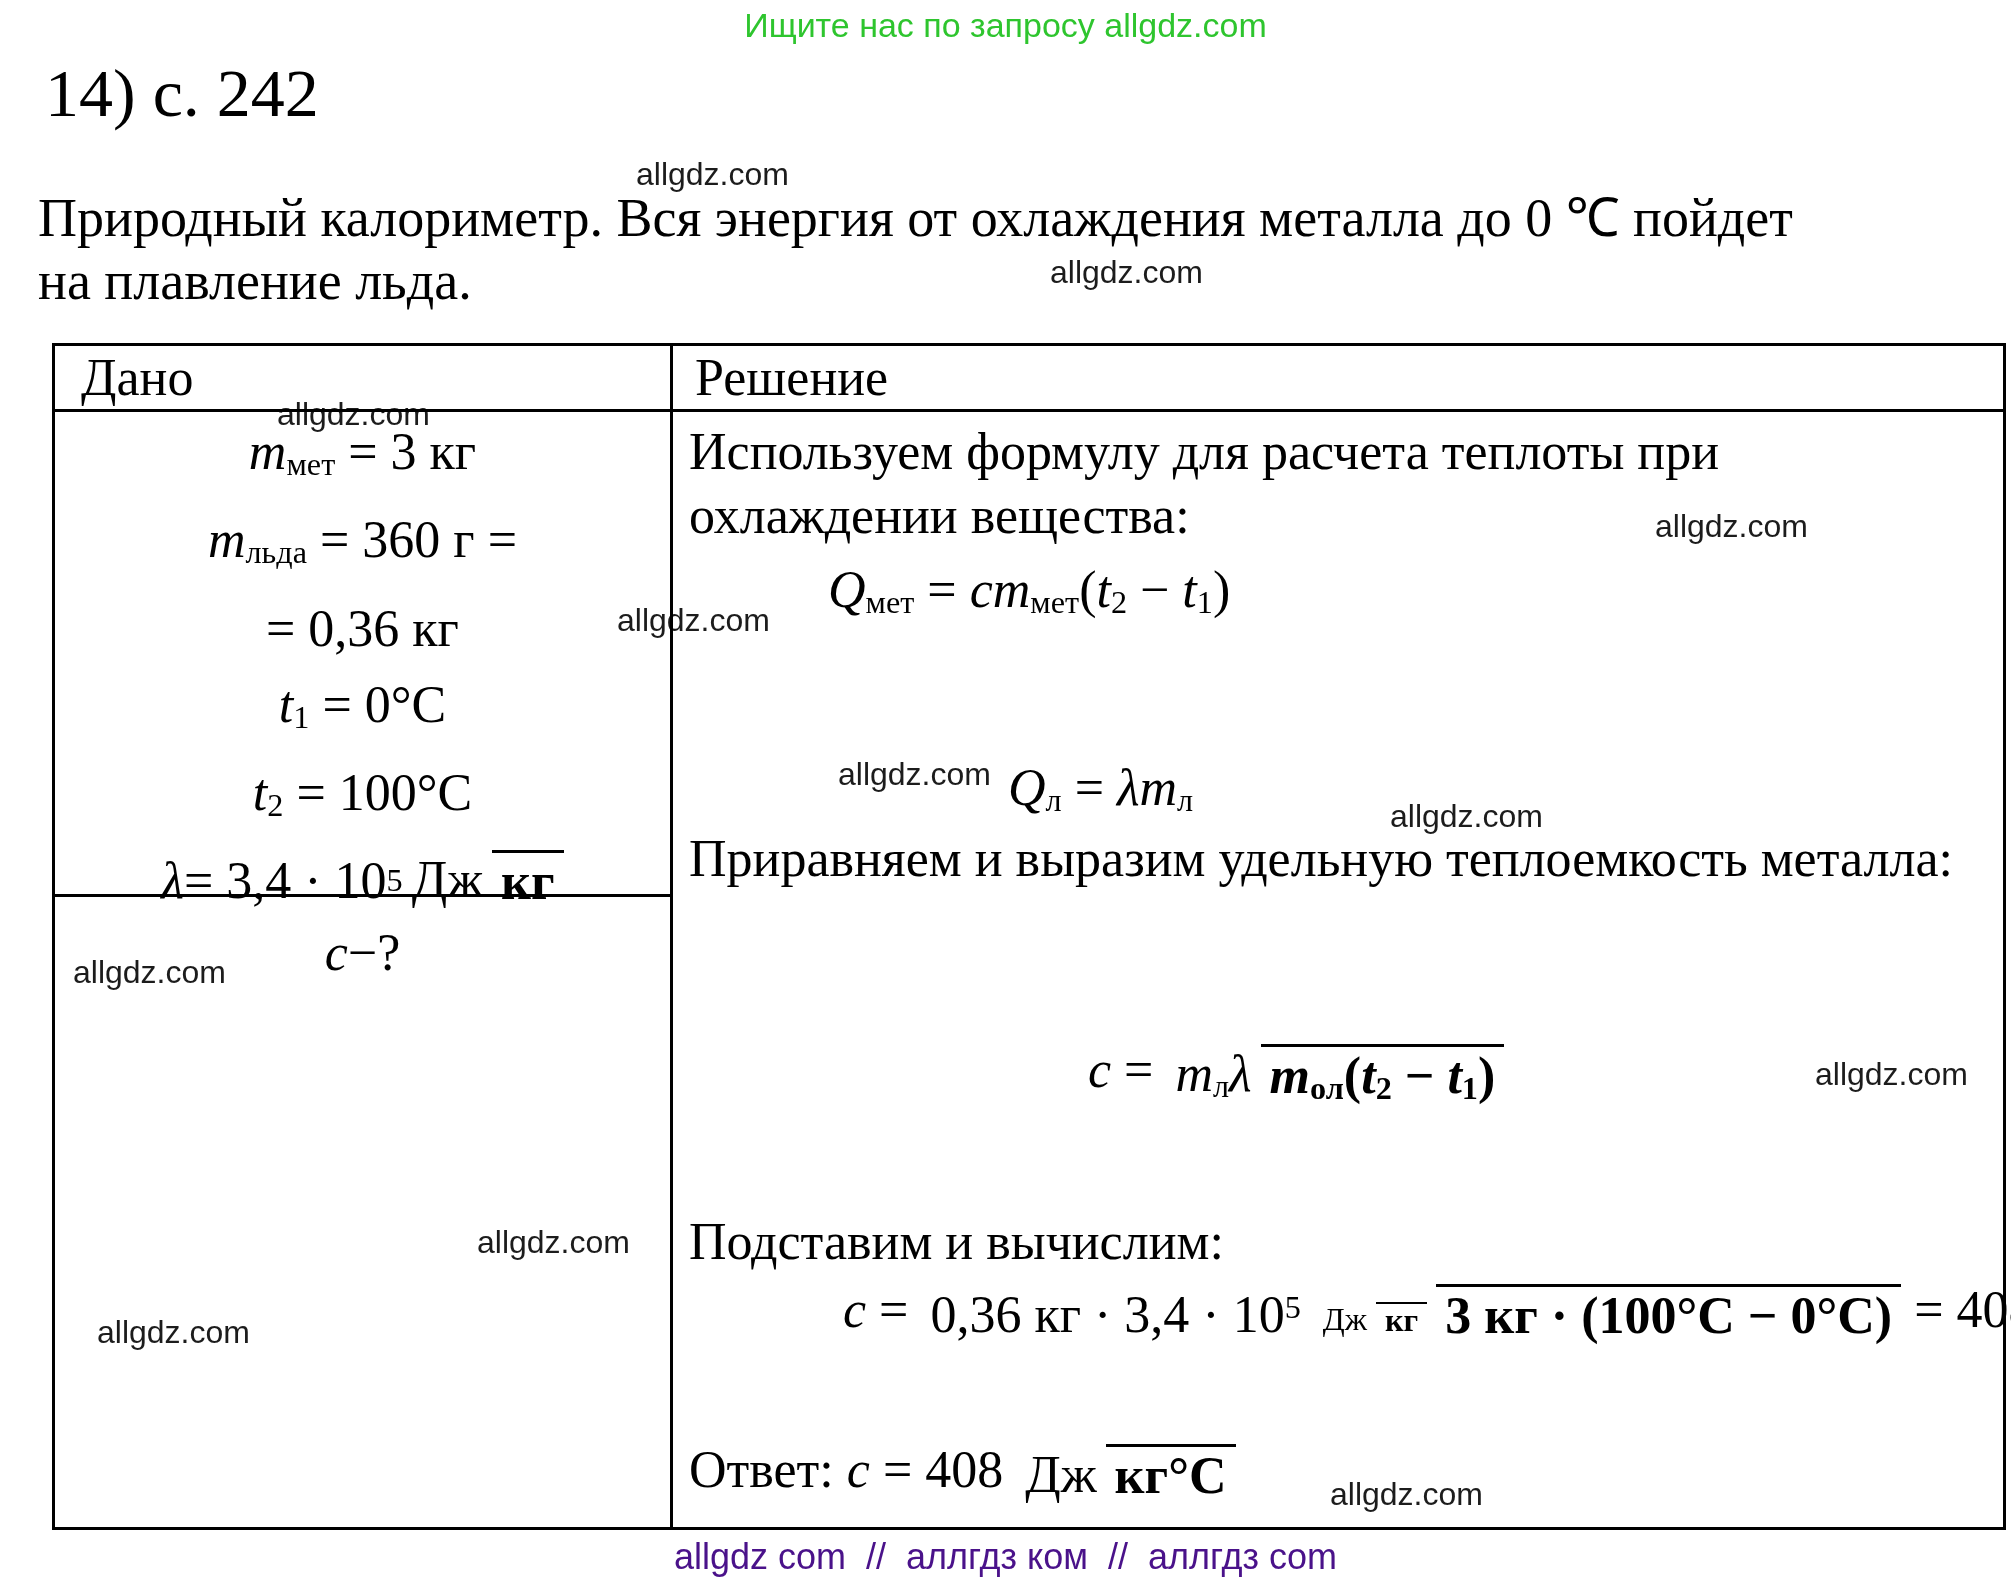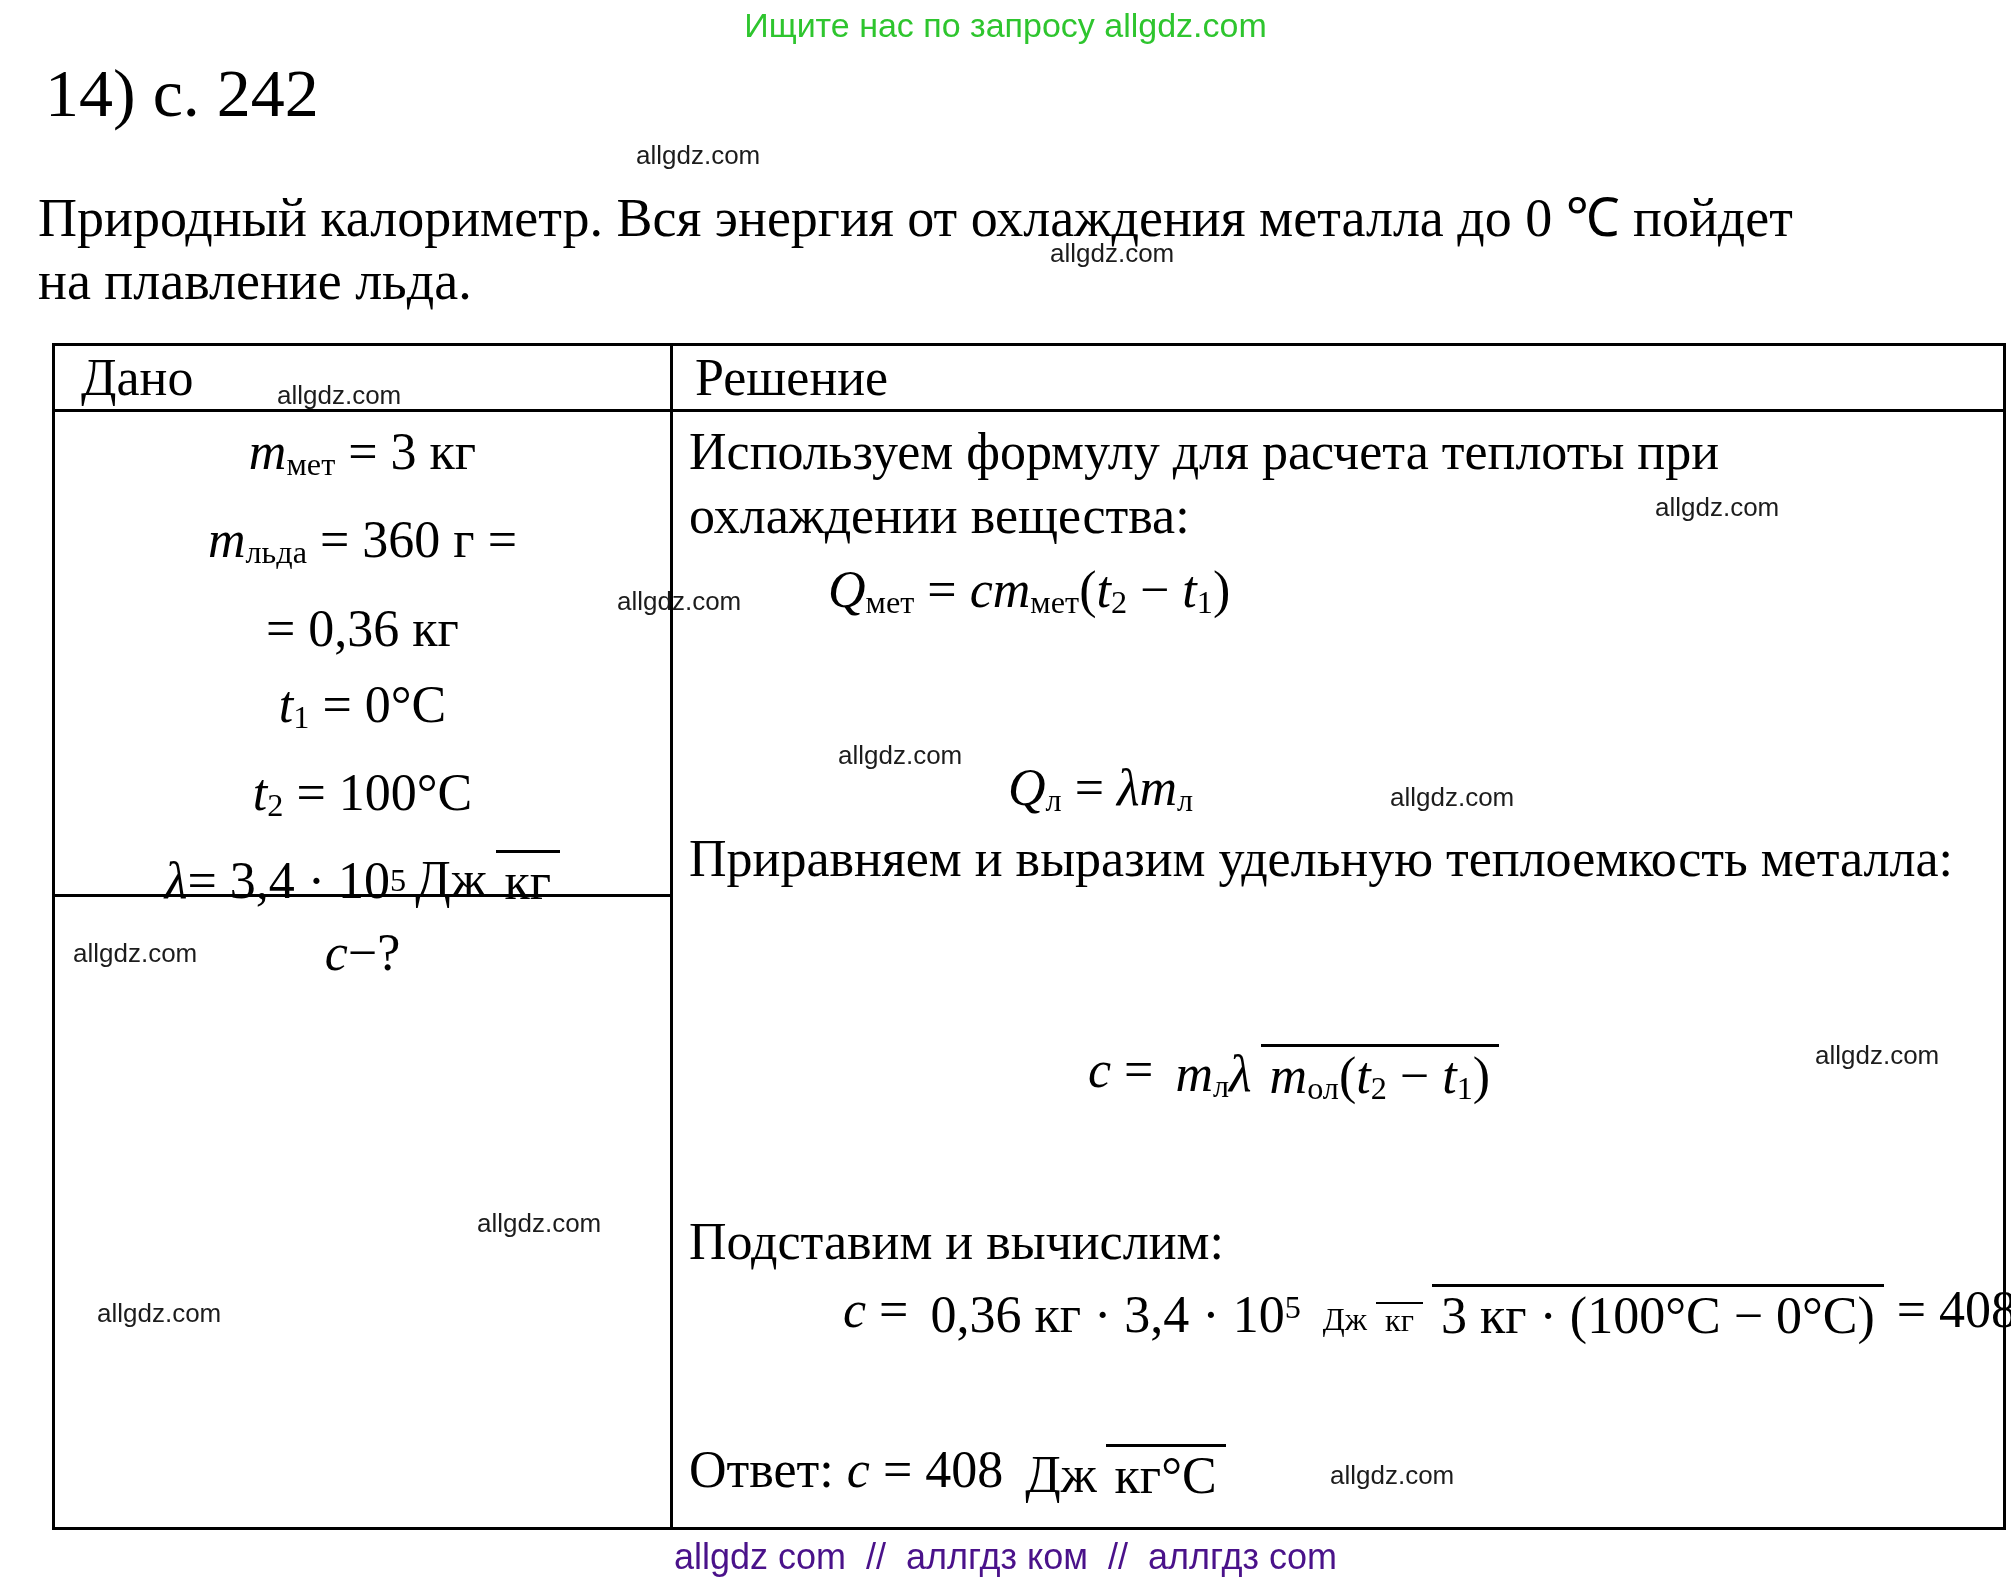--- a/index.html
+++ b/index.html
@@ -9,22 +9,22 @@
   }
   .promo{
     position:absolute;top:6px;left:0;width:100%;text-align:center;
     font-family:"Liberation Sans",sans-serif;font-size:34px;font-weight:400;
   }
   .problem-number{position:absolute;left:45px;top:54px;font-size:68px;white-space:nowrap;}
   .pline{position:absolute;left:38px;font-size:54px;white-space:nowrap;}
   .pline1{top:178px;}
   .pline2{top:250px;}
   .wm{
-    position:absolute;font-family:"Liberation Sans",sans-serif;font-size:26px;
-    color:#1c1c1c;white-space:nowrap;z-index:1;
+    position:absolute;font-family:"Liberation Sans",sans-serif;font-size:32px;
+    color:#1c1c1c;white-space:nowrap;z-index:1;margin-top:16px;
   }
   .table{
     position:absolute;left:52px;top:343px;width:1948px;height:1181px;
     border:3px solid #000;z-index:2;background:transparent;
   }
   .vline{position:absolute;left:615px;top:0;width:3px;height:100%;background:#000;}
   .hline{position:absolute;left:0;top:63px;width:100%;height:3px;background:#000;}
   .gline{position:absolute;left:0;top:548px;width:615px;height:3px;background:#000;}
   .given-header{
     position:absolute;left:0;top:0;width:615px;height:63px;
@@ -49,21 +49,21 @@
     position:absolute;left:618px;top:66px;width:1324px;height:1109px;
     font-size:52px;box-sizing:border-box;
   }
   .sp{position:absolute;width:1300px;line-height:64px;}
   .sf{position:absolute;white-space:nowrap;}
   .frac{
     display:inline-flex;flex-direction:row;align-items:center;
     vertical-align:middle;text-align:center;line-height:1.12;
   }
   .frac .num,.frac .den{padding:0 9px;}
-  .frac .den{border-top:3px solid #000;}
+  .frac .den{border-top:3px solid #000;font-weight:bold;}
   .frac .frac{font-size:0.62em;line-height:1.05;}
   .frac .frac .den{border-top:2px solid #000;}
   sub{font-size:0.62em;vertical-align:-0.2em;font-style:normal;}
   sup{font-size:0.62em;vertical-align:0.45em;}
   i{font-style:italic;}
   .footer{
     position:absolute;top:1536px;left:0;width:100%;text-align:center;
     font-family:"Liberation Sans",sans-serif;font-size:36px;white-space:pre;
   }
 </style>

